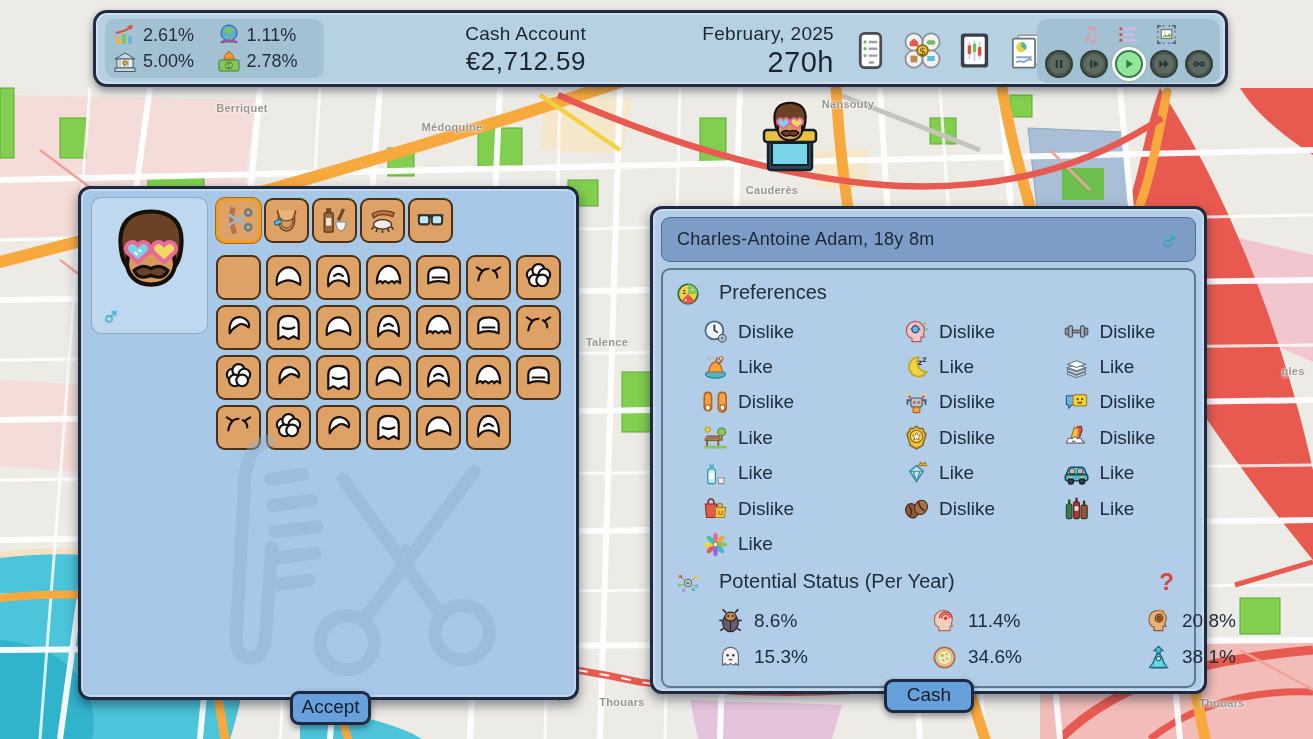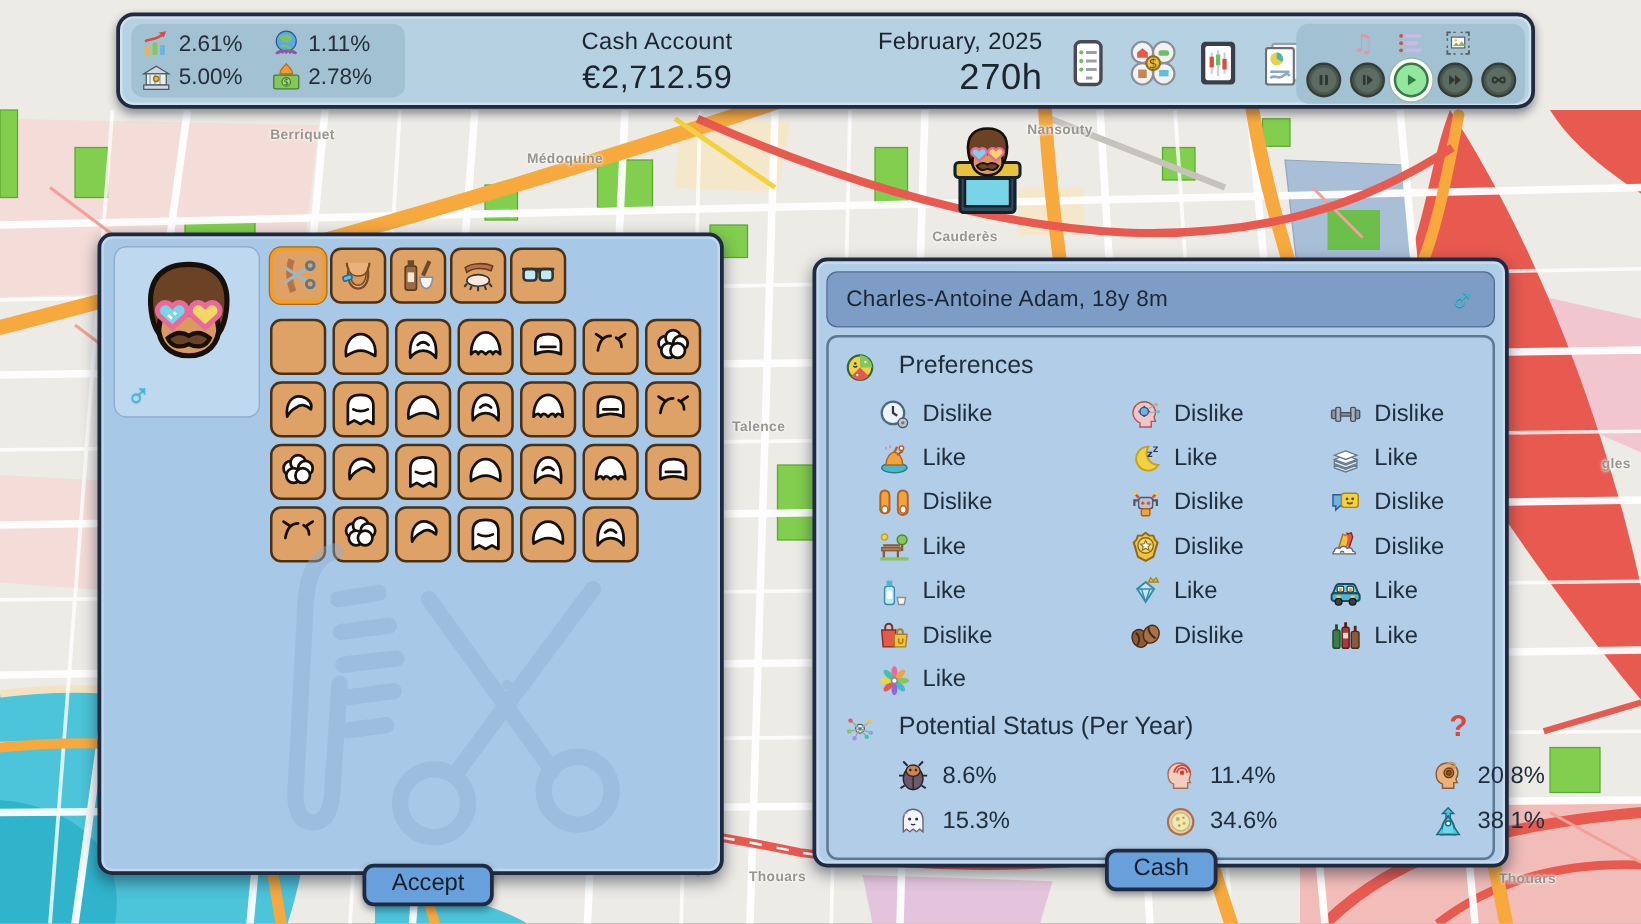--- a/index.html
+++ b/index.html
@@ -49,21 +49,21 @@
   #tabs{position:absolute;left:135px;top:9px;display:flex;gap:3px}
   .tab{width:45px;height:45px;border-radius:9px;background:#dfa266;border:2px solid #4a3015;padding:5px;cursor:pointer}
   .tab.selected{border:3px solid #f09d2a;box-shadow:0 0 0 1px #a86a18;padding:4px}
   #hairgrid{position:absolute;left:135px;top:66px;display:grid;grid-template-columns:repeat(7,45px);gap:5px}
   .hairtile{width:45px;height:45px;border-radius:9px;background:#dfa266;border:2px solid #4a3015;padding:3px;cursor:pointer}
   .hair path,.hair circle{fill:#fff;stroke:#17100a;stroke-width:1.5;stroke-linejoin:round;stroke-linecap:round}
   .hair [fill="none"]{fill:none}
   #watermark{position:absolute;left:128px;top:238px;width:335px;height:262px;opacity:.42}
   .btn{position:absolute;background:#68a0dc;border:3px solid #1f2940;border-radius:9px;
        font-family:inherit;font-size:19px;color:#141e2c;box-shadow:0 3px 6px rgba(15,25,45,.45);cursor:pointer;padding:0 6px 2px}
-  #accept{left:209px;top:502px;width:105px;height:34px}
+  #accept{left:209px;top:502px;width:81px;height:34px}
   
   #profile{left:650px;top:206px;width:557px;height:488px;background:#b2cde7}
   #pheader{position:absolute;left:8px;top:8px;width:535px;height:45px;background:#7e9dc6;border-radius:9px;
            border:1px solid rgba(30,45,70,.45);display:flex;align-items:center;padding:0 15px;
            font-size:18px;color:#1b2633;letter-spacing:.3px}
   #pheader .male{margin-left:auto;font-size:27px}
   #pcontent{position:absolute;left:8px;top:59px;width:535px;height:420px;border:2px solid #5e7894;
             border-radius:9px;padding:9px 12px;color:#202e3c}
   .sect-head{display:flex;gap:18px;font-size:20px;margin:2px 0 7px;position:relative}
   .sect-head .icon{width:26px;height:26px;flex:0 0 26px}

